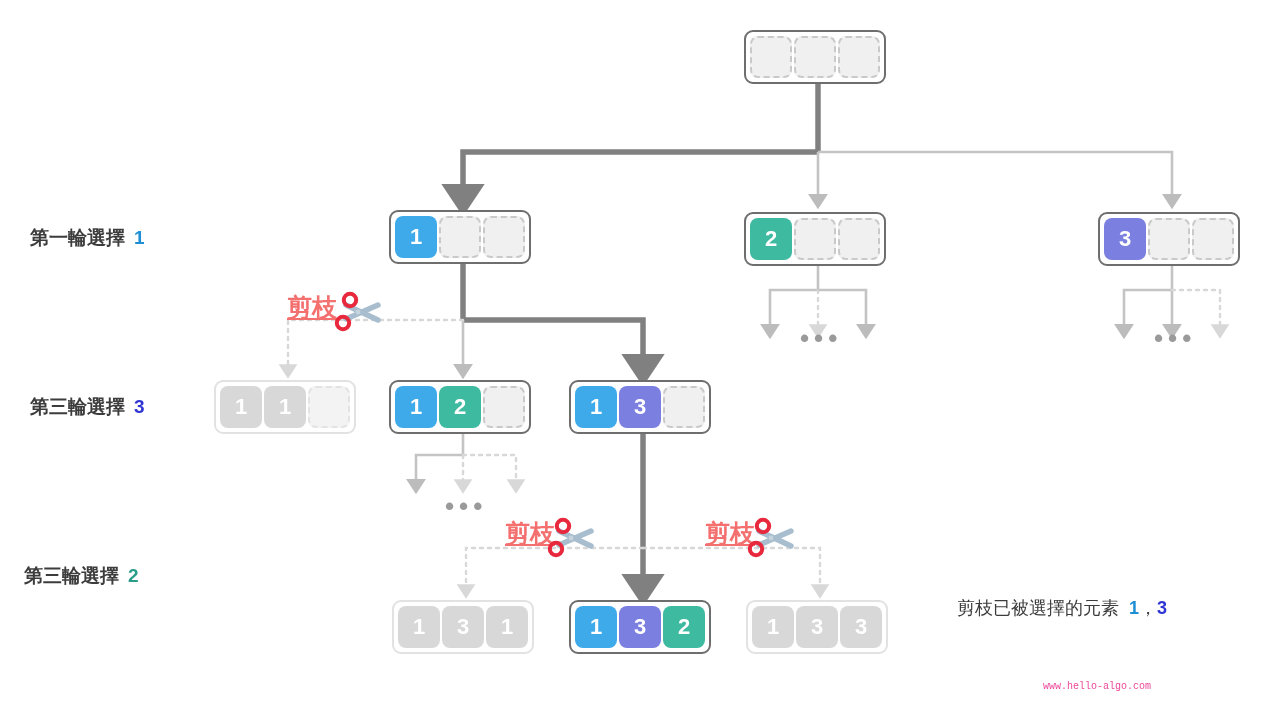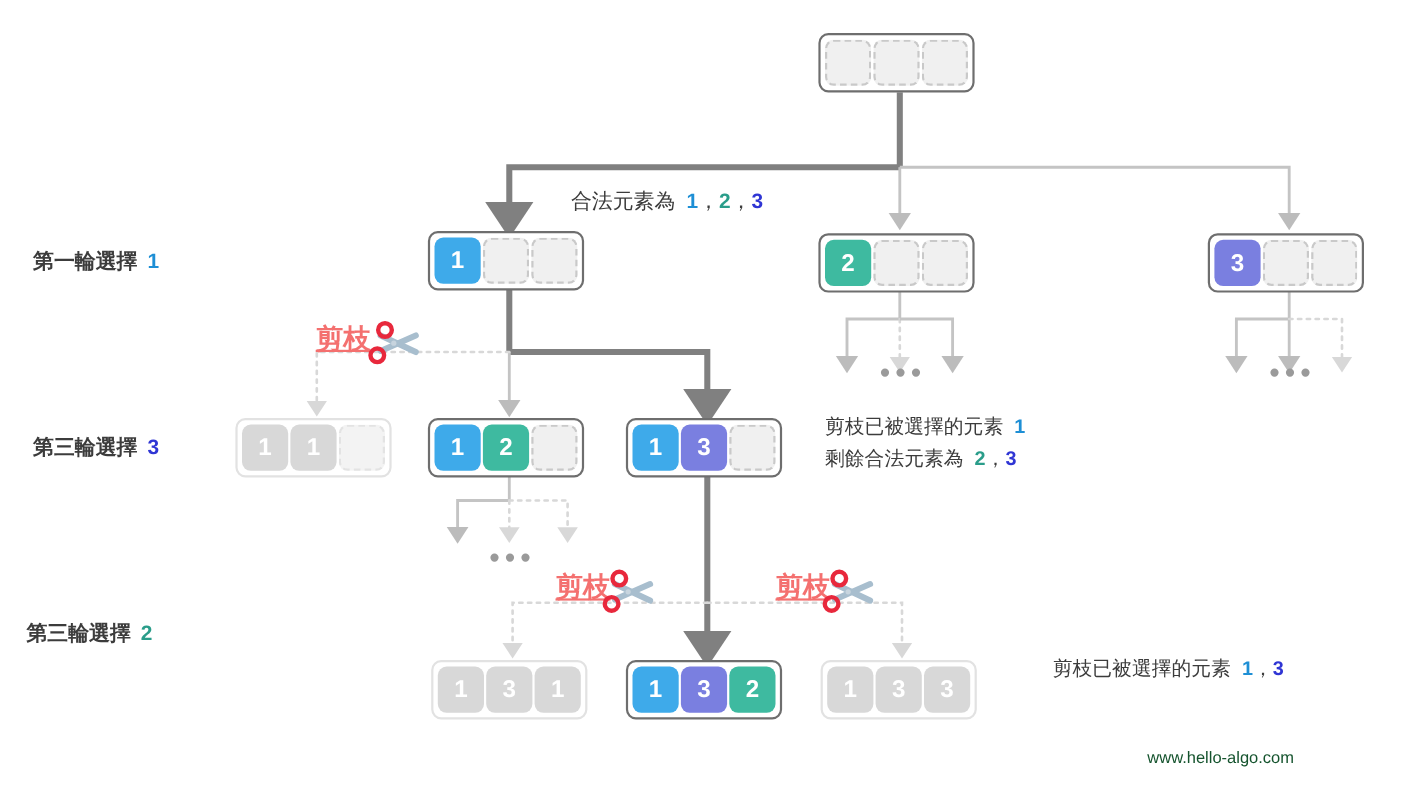--- a/index.html
+++ b/index.html
@@ -29,22 +29,22 @@
   .rowlabel .num{font-size:19px;font-weight:700;margin-left:9px;}
   .legend{position:absolute;font-size:19px;color:#3c3c3c;white-space:nowrap;}
   .legend .num{font-weight:700;}
   .note{position:absolute;font-size:18px;color:#3c3c3c;white-space:nowrap;line-height:29px;}
   .note .num{font-weight:700;}
   .c-blue{color:#1e8fd5;}
   .c-teal{color:#2a9d8a;}
   .c-purple{color:#2f35d4;}
   .prune-label{position:absolute;font-size:25px;font-weight:700;color:#f4706f;white-space:nowrap;text-decoration:underline;}
   .dots{position:absolute;color:#9a9a9a;font-size:26px;letter-spacing:5px;font-weight:700;line-height:1;}
-  .watermark{position:absolute;font-size:15px;color:#14532d;
-             font-family:Liberation Sans, sans-serif;white-space:nowrap;}
+  .watermark{position:absolute;font-size:10px;color:#ec4899;
+             font-family:Liberation Mono, monospace;white-space:nowrap;}
 </style>
 </head>
 <body>
 
 <div id="stage">
 
   <svg class="layer" viewBox="0 0 1280 720">
     <defs>
       <marker id="ah-dark" markerWidth="10" markerHeight="10" refX="3" refY="5" orient="auto" markerUnits="strokeWidth">
         <path d="M0,1 L0,9 L6,5 z" fill="#808080"></path>
@@ -153,23 +153,20 @@
   <div class="rowlabel" style="left:30px;top:225px;">
     <span>第一輪選擇</span><span class="num c-blue">1</span>
   </div>
   <div class="rowlabel" style="left:30px;top:394px;">
     <span>第三輪選擇</span><span class="num c-purple">3</span>
   </div>
   <div class="rowlabel" style="left:24px;top:563px;">
     <span>第三輪選擇</span><span class="num c-teal">2</span>
   </div>
 
-  <div class="legend" style="left:519px;top:170px;">
-    <span>合法元素為</span><span style="display:inline-block;width:10px;"></span><span class="num c-blue">1</span><span>，</span><span class="num c-teal">2</span><span>，</span><span class="num c-purple">3</span>
-  </div>
 
   <div class="prune-label" style="left:287px;top:291px;">剪枝</div>
   <div class="prune-label" style="left:505px;top:517px;">剪枝</div>
   <div class="prune-label" style="left:705px;top:517px;">剪枝</div>
 
   <svg class="layer" viewBox="0 0 1280 720">
     <g transform="translate(340,295) scale(1.0)">
       <path d="M6,24 L38,10" stroke="#a8bece" stroke-width="5.5" stroke-linecap="round" fill="none"></path>
       <path d="M6,10 L38,25" stroke="#a8bece" stroke-width="5.5" stroke-linecap="round" fill="none"></path>
       <circle cx="10" cy="5" r="6.2" fill="none" stroke="#e8283c" stroke-width="4"></circle>
@@ -189,28 +186,20 @@
       <circle cx="10" cy="5" r="6.2" fill="none" stroke="#e8283c" stroke-width="4"></circle>
       <circle cx="3" cy="28" r="6.2" fill="none" stroke="#e8283c" stroke-width="4"></circle>
       <circle cx="18" cy="17" r="2.4" fill="#c7d4de"></circle>
     </g>
   </svg>
 
   <div class="dots" style="left:800px;top:325px;">•••</div>
   <div class="dots" style="left:1154px;top:325px;">•••</div>
   <div class="dots" style="left:445px;top:493px;">•••</div>
 
-  <div class="note" style="left:750px;top:374px;">
-    <div>
-      <span>剪枝已被選擇的元素</span><span style="display:inline-block;width:10px;"></span><span class="num c-blue">1</span>
-    </div>
-    <div>
-      <span>剩餘合法元素為</span><span style="display:inline-block;width:10px;"></span><span class="num c-teal">2</span><span>，</span><span class="num c-purple">3</span>
-    </div>
-  </div>
 
   <div class="note" style="left:925px;top:594px;margin-left:32px;">
     <div>
       <span>剪枝已被選擇的元素</span><span style="display:inline-block;width:10px;"></span><span class="num c-blue">1</span><span>，</span><span class="num c-purple">3</span>
     </div>
   </div>
 
   <div class="watermark" style="left:1043px;top:681px;">www.hello-algo.com</div>
 
 </div>

